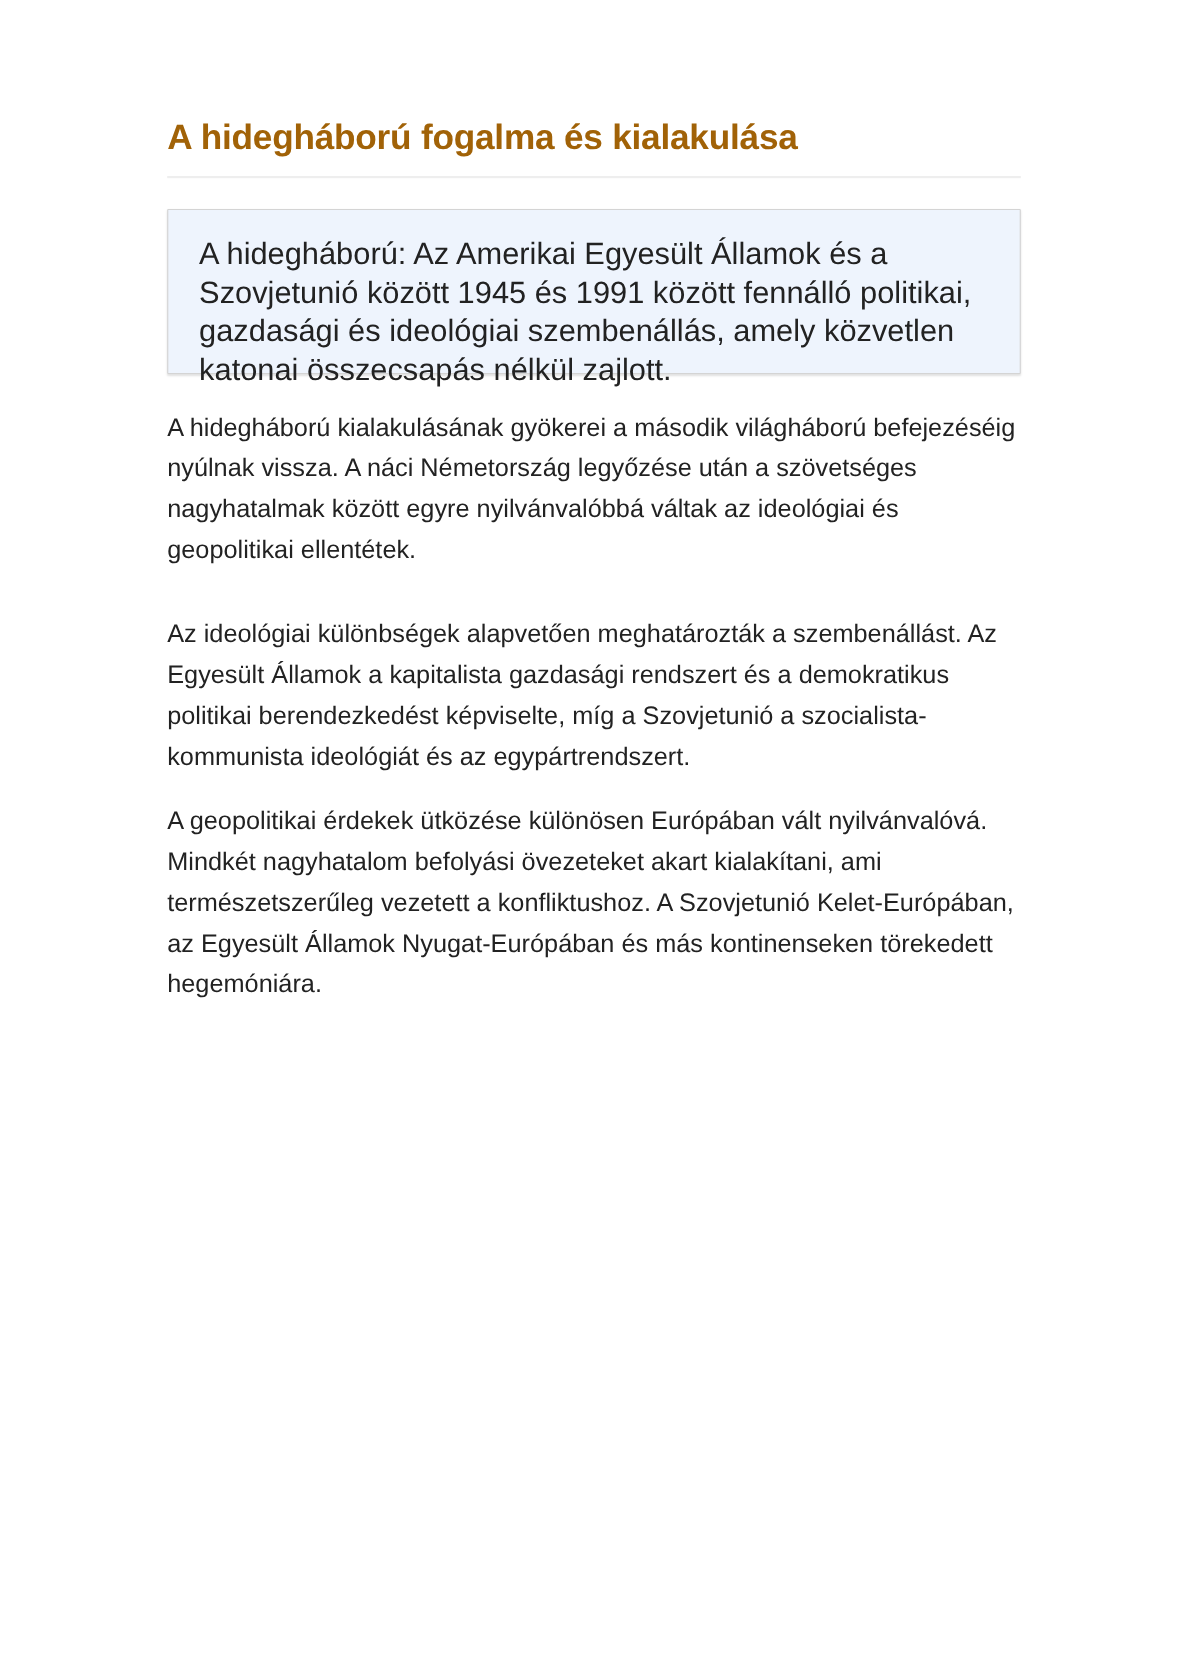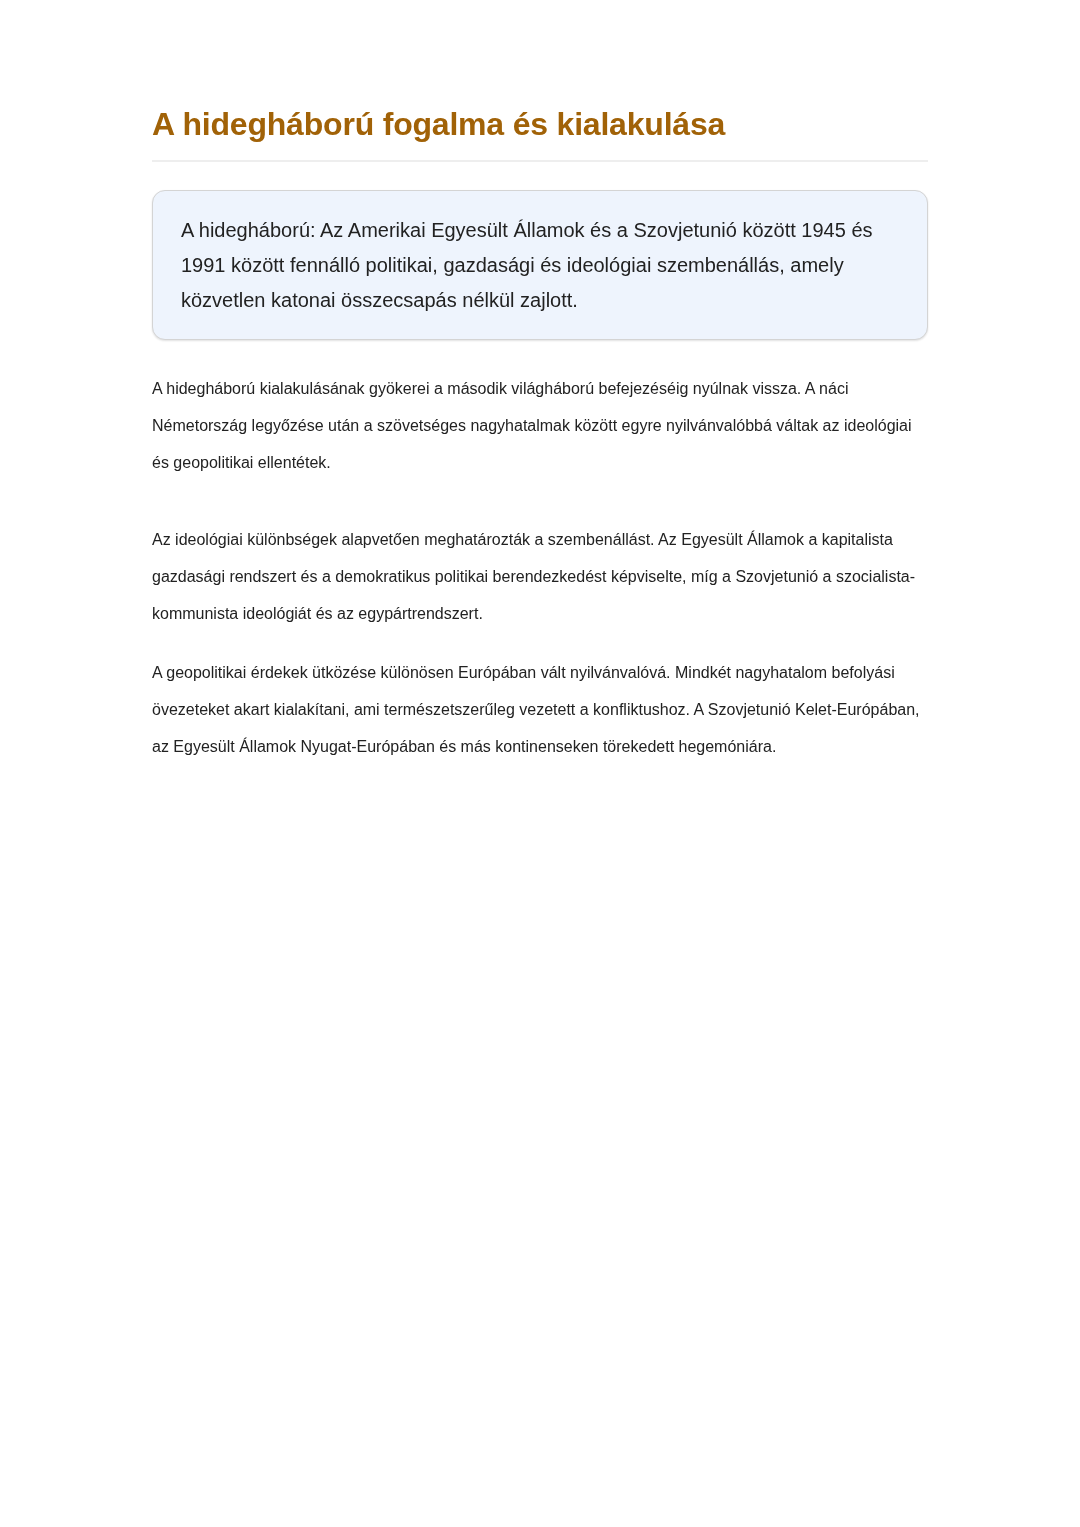--- a/index.html
+++ b/index.html
@@ -1,23 +1,23 @@
 <!DOCTYPE html>
 <html><head>
   <meta charset="utf-8">
   <style>
     html, body { margin: 0; padding: 0; background: #ffffff; }
     body { width: 1080px; height: 1527px; position: relative; font-family: "Liberation Sans", "DejaVu Sans", sans-serif; color: #222; }
     .page { position: absolute; left: 152px; top: 100px; width: 776px; }
     h1 { margin: 0; font-size: 32px; font-weight: bold; color: #a16207; line-height: 48px; letter-spacing: -0.2px; }
     .rule { height: 2px; background: #eeeeee; margin-top: 12px; }
-    .box { border: 1px solid #d4d4d4; border-radius: 13px; padding: 20px 12px 22px 28px; font-size: 20px; line-height: 35px; box-shadow: 0 1px 2px rgba(0,0,0,0.12); }
+    .box { border: 1px solid #d4d4d4; border-radius: 1px; padding: 20px 12px 22px 28px; font-size: 28px; line-height: 35px; box-shadow: 0 1px 2px rgba(0,0,0,0.12); }
     .box-def { background: #eef4fd; margin-top: 28px; height: 104px; padding-top: 22px; }
     .box-note { background: #eefbf1; margin-top: 32px; height: 104px; padding-top: 20px; }
-    p { margin: 0; font-size: 16px; line-height: 37px; }
+    p { margin: 0; font-size: 23px; line-height: 37px; }
     .p1 { margin-top: 30px; }
     h2 { margin: 0; margin-top: 36px; font-size: 20px; font-weight: bold; color: #1a8aa8; line-height: 28px; }
     .p2 { margin-top: 40px; }
     .p3 { margin-top: 22px; }
   </style>
 </head>
 <body>
 
 <div class="page">
   <h1>A hidegháború fogalma és kialakulása</h1>

